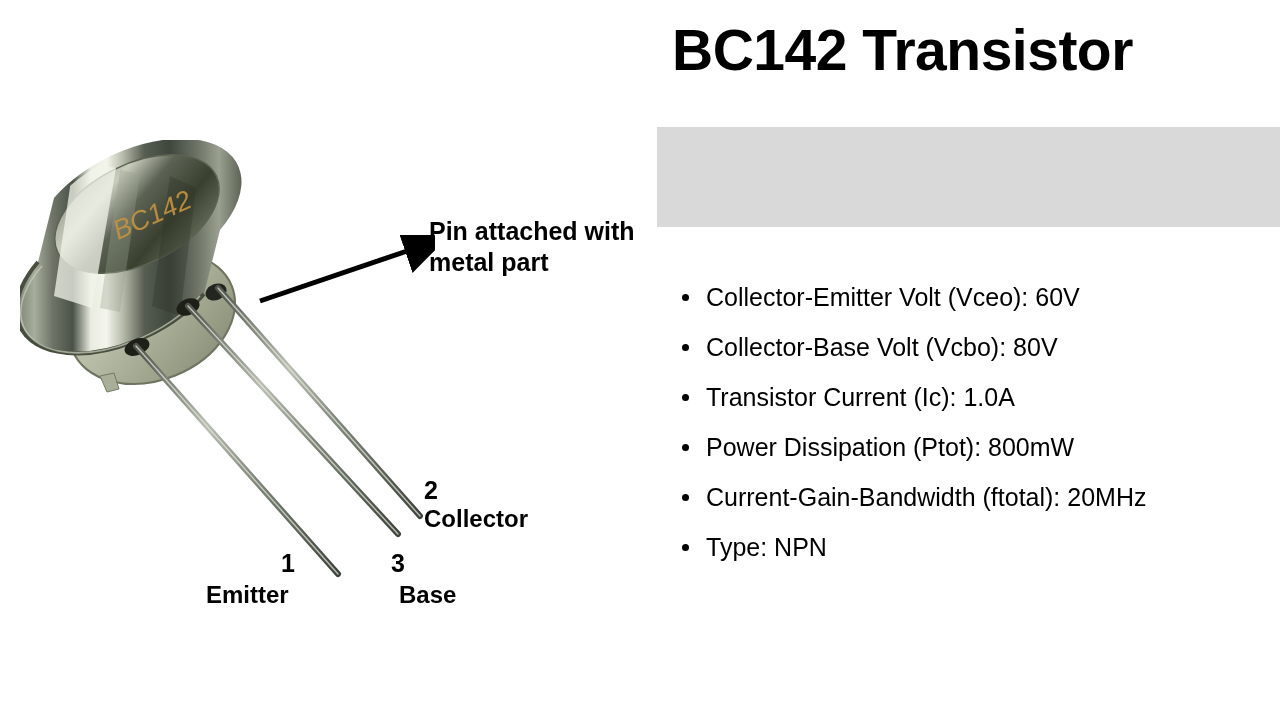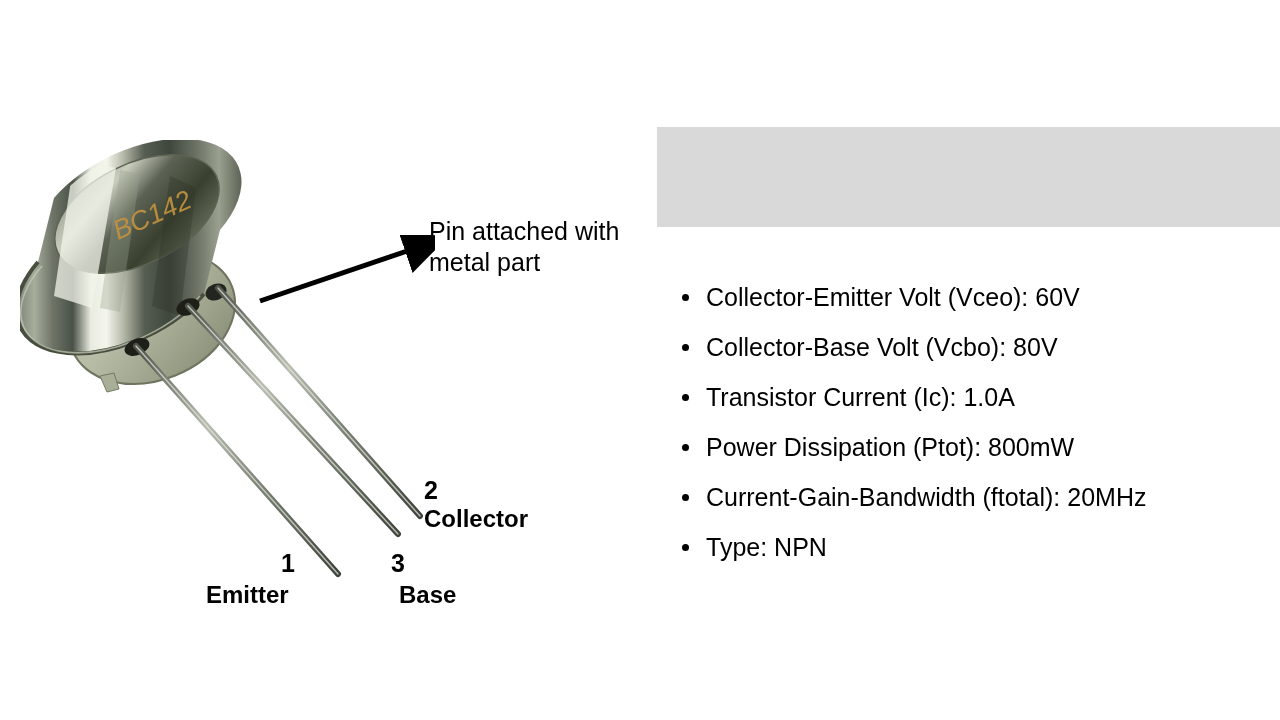--- a/index.html
+++ b/index.html
@@ -46,21 +46,21 @@
     position: absolute;
     font-family: "Liberation Sans", sans-serif;
     color: #000000;
     white-space: nowrap;
     line-height: 1.22;
   }
   #pin-note {
     left: 429px;
     top: 216px;
     font-size: 25px;
-    font-weight: 400;
+    font-weight: 700;
     white-space: normal;
     width: 215px;
   }
   #package-note {
     left: 429px;
     top: 308px;
     font-size: 20px;
     font-weight: 700;
     white-space: normal;
     width: 210px;
@@ -263,20 +263,21 @@
 
     <div class="pin-num" id="pin3-num">3</div>
     <div class="pin-label" id="pin3-label">Base</div>
 
     <div class="pin-num" id="pin2-num">2</div>
     <div class="pin-label" id="pin2-label">Collector</div>
   </div>
 
   <div id="spec-panel">
     <div id="title-band"></div>
+    <div id="spec-title">BC142 Transistor</div>
 
     <ul id="spec-list">
       <li>
         <span>Collector-Emitter Volt (Vceo): </span><span class="val">60V</span>
       </li>
       <li>
         <span>Collector-Base Volt (Vcbo): </span><span class="val">80V</span>
       </li>
       <li>
         <span>Transistor Current (Ic): </span><span class="val">1.0A</span>

